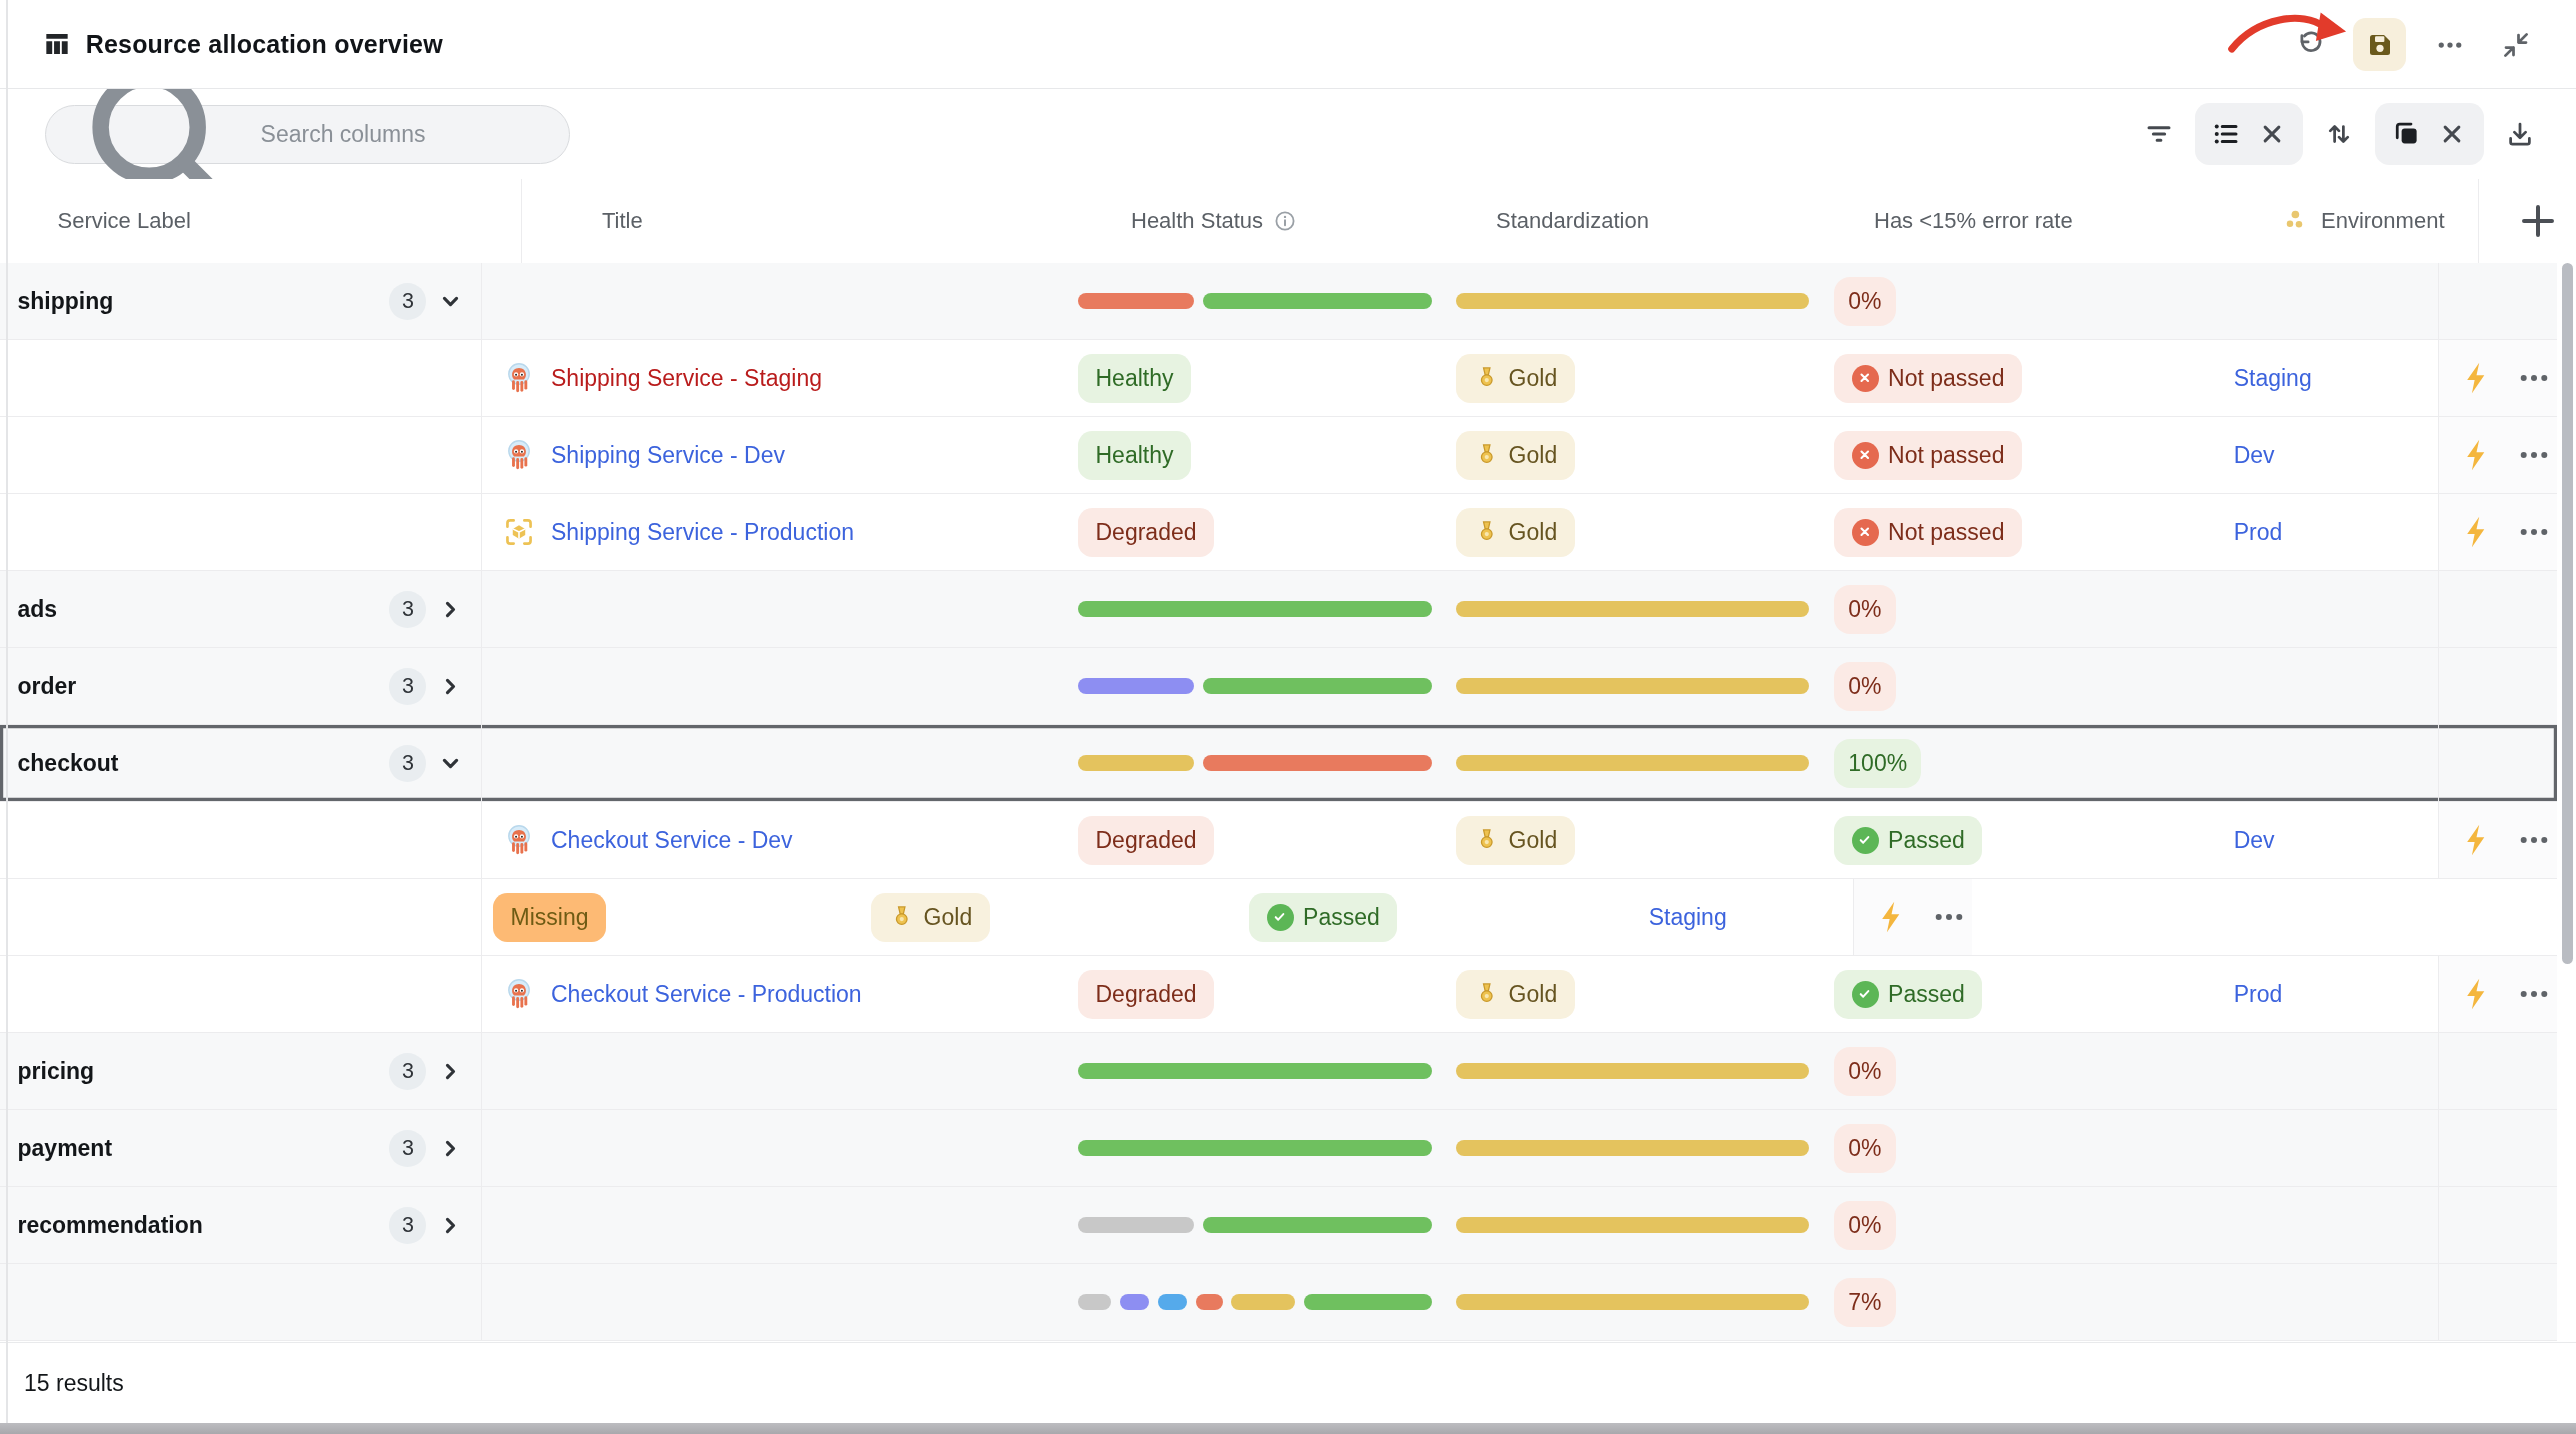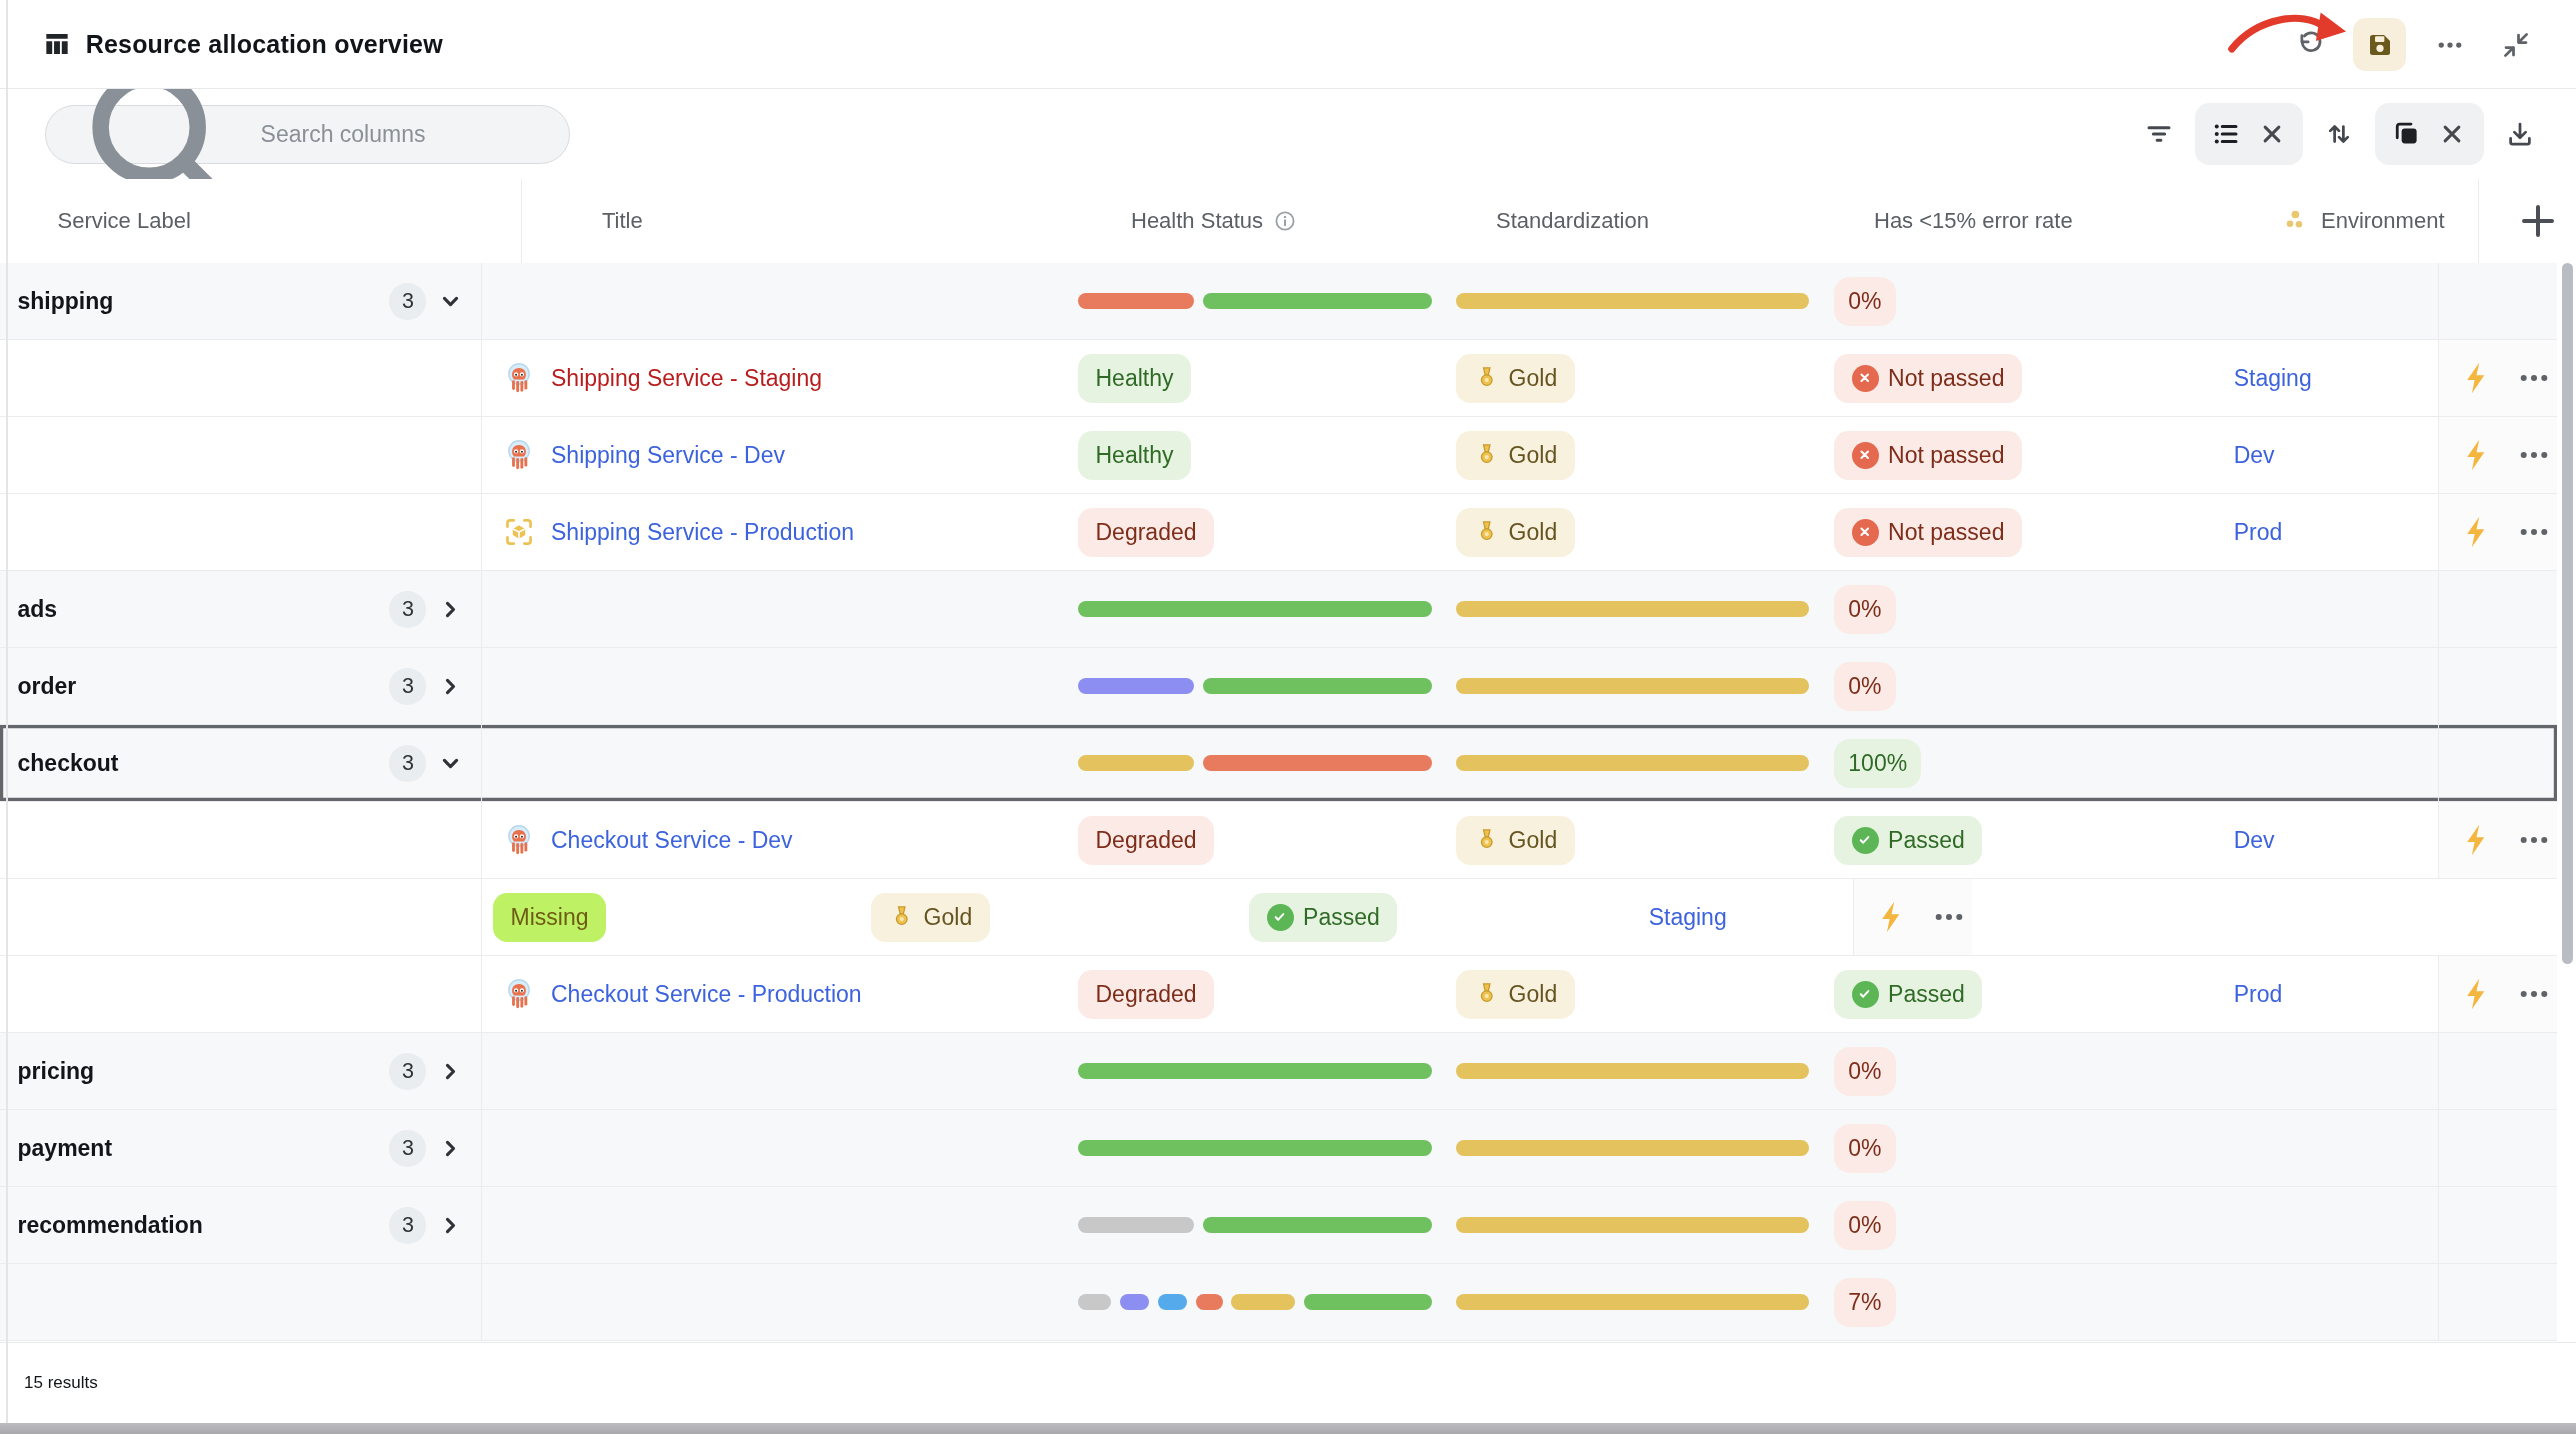--- a/index.html
+++ b/index.html
@@ -68,21 +68,21 @@
   .badge .bicon{ width:27px; height:27px; border-radius:50%; display:flex; align-items:center; justify-content:center; flex:none;}
   .badge .bicon svg{ width:17.5px; height:17.5px; color:#fff;}
   .badge .medal{ width:25.5px; height:25.5px; display:flex; flex:none;}
   .pct{ padding:0 14.3px; border-radius:16px;}
   .row-btn{ border:none; background:none; width:38px; height:38px; display:flex; align-items:center; justify-content:center; cursor:pointer; color:#5f6368;}
   .row-btn svg{ width:29px; height:29px;}
   .row .c7{ background:#fbfbfc;}
   .row.group .c7{ background:transparent;}
 
   
-  .tfooter{ position:absolute; left:0; right:0; top:1342px; height:81px; background:#fff; border-top:1.6px solid #e9eaec; display:flex; align-items:center; padding-left:24px; font-size:17px; color:#131619; border-radius:0 0 16px 16px; z-index:10;}
+  .tfooter{ position:absolute; left:0; right:0; top:1342px; height:81px; background:#fff; border-top:1.6px solid #e9eaec; display:flex; align-items:center; padding-left:24px; font-size:23px; color:#131619; border-radius:0 0 16px 16px; z-index:10;}
   .scroll-thumb{ position:absolute; right:3.2px; top:263px; width:11px; height:701px; border-radius:5.6px; background:#b9bcc2; z-index:12; cursor:pointer;}
 </style>
 </head>
 <body>
 
 <div class="app">
 
   <header class="titlebar">
     <span class="app-icon">
         <span style="display: flex;">
@@ -631,21 +631,21 @@
                 <circle cx="12" cy="12" r="1.9" fill="currentColor"></circle>
                 <circle cx="18.5" cy="12" r="1.9" fill="currentColor"></circle>
               </svg>
             </span>
           </button>
         </div>
       </div>
       <div class="row">
         <div class="cell c1"></div>
         <div class="cell c3">
-          <span class="badge" style="background: #bef264; color: rgb(110, 91, 20);">
+          <span class="badge" style="background: #fdba74; color: rgb(110, 91, 20);">
             <span>Missing</span>
           </span>
         </div>
         <div class="cell c4">
           <span class="badge" style="background: rgb(248, 241, 222); color: rgb(102, 84, 32);">
             <span class="medal" style="display: flex;">
               <svg viewBox="0 0 24 24" fill="none" xmlns="http://www.w3.org/2000/svg" style="width: 100%; height: 100%;">
                 <path d="M9 2.8h6l-1.5 6.4h-3Z" fill="#eec24f" stroke="#c9992b" stroke-width="1.2"></path>
                 <circle cx="12" cy="14.2" r="5" fill="#eec24f" stroke="#c9992b" stroke-width="1.2"></circle>
                 <circle cx="12" cy="14.2" r="2" fill="#f8e7b0"></circle>

